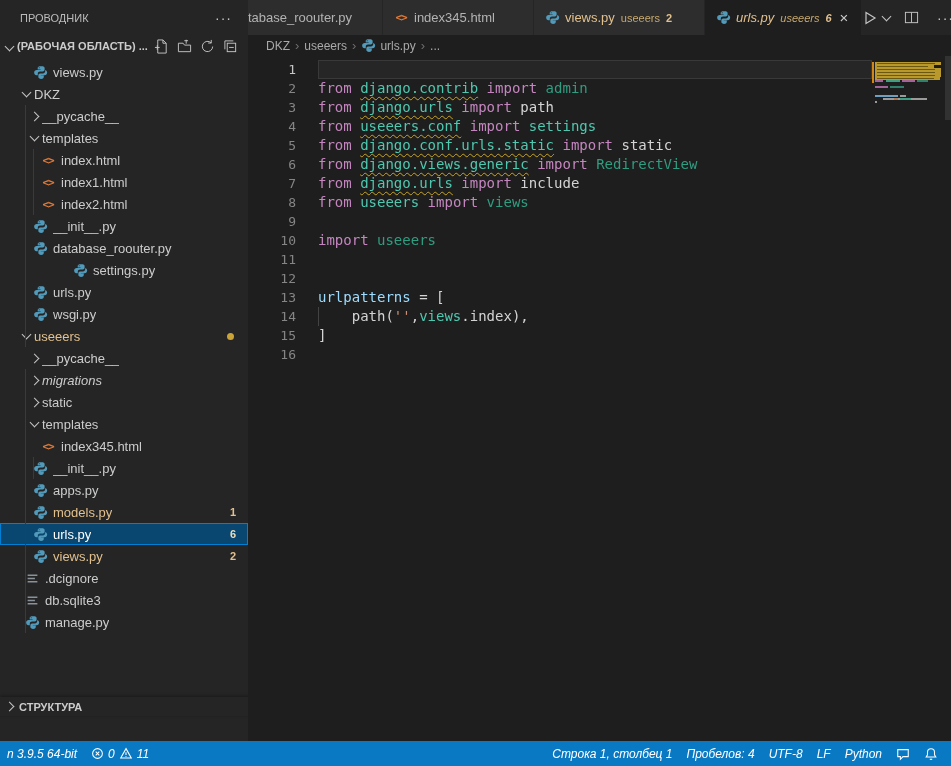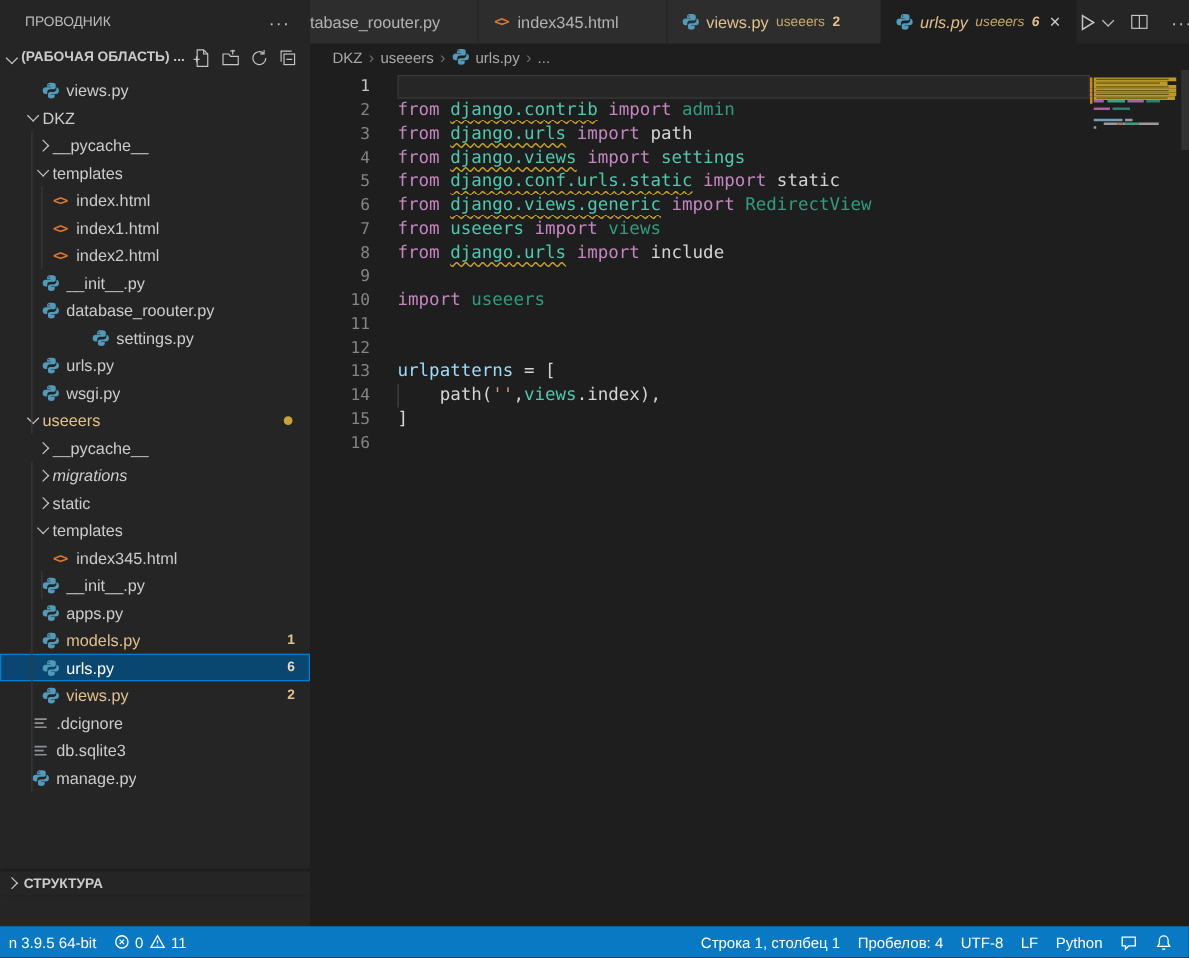--- a/index.html
+++ b/index.html
@@ -73,21 +73,21 @@
   .sq{text-decoration:underline wavy var(--squiggle);text-decoration-thickness:1px;text-underline-offset:3px;text-decoration-skip-ink:none;}
   .iguide{position:absolute;left:0;top:0;width:1px;height:19px;background:#434343;}
 
   #minimap{position:absolute;right:7px;top:0;width:72px;height:120px;}
   #minimap .bar{position:absolute;}
   #scrollbar{position:absolute;right:0;top:0;width:6px;height:64px;background:rgba(121,121,121,.22);}
 
   
   #statusbar{position:absolute;left:0;right:0;bottom:0;height:25px;background:var(--statusBar);color:#ffffff;
      display:flex;align-items:center;font-size:12px;}
-  .sb-item{display:flex;align-items:center;gap:4px;padding:0 7px;height:25px;cursor:pointer;white-space:nowrap;}
+  .sb-item{display:flex;align-items:center;gap:4px;padding:0 7px;height:25px;cursor:pointer;white-space:nowrap;font-style:italic;}
   #sb-left{display:flex;align-items:center;}
   #sb-right{margin-left:auto;display:flex;align-items:center;padding-right:6px;}
   .sb-item svg{display:block;}
 </style>
 </head>
 <body>
 
 <div id="window">
 
   <div id="sidebar">
@@ -441,25 +441,25 @@
           <div class="ln">12</div>
           <div class="ln">13</div>
           <div class="ln">14</div>
           <div class="ln">15</div>
           <div class="ln">16</div>
         </div>
       <div id="code">
           <div class="cl"></div>
           <div class="cl"><span class="c-kw">from </span><span class="c-mod sq">django.contrib</span><span class="c-pl"> </span><span class="c-kw">import</span><span class="c-mod2"> admin</span></div>
           <div class="cl"><span class="c-kw">from </span><span class="c-mod sq">django.urls</span><span class="c-pl"> </span><span class="c-kw">import</span><span class="c-pl"> </span><span class="c-pl">path</span></div>
-          <div class="cl"><span class="c-kw">from </span><span class="c-mod sq">django.views</span><span class="c-pl"> </span><span class="c-kw">import</span><span class="c-mod"> settings</span></div>
+          <div class="cl"><span class="c-kw">from </span><span class="c-mod sq">useeers.conf</span><span class="c-pl"> </span><span class="c-kw">import</span><span class="c-mod"> settings</span></div>
           <div class="cl"><span class="c-kw">from </span><span class="c-mod sq">django.conf.urls.static</span><span class="c-pl"> </span><span class="c-kw">import</span><span class="c-pl"> </span><span class="c-pl">static</span></div>
           <div class="cl"><span class="c-kw">from </span><span class="c-mod sq">django.views.generic</span><span class="c-pl"> </span><span class="c-kw">import</span><span class="c-mod2"> RedirectView</span></div>
+          <div class="cl"><span class="c-kw">from </span><span class="c-mod sq">django.urls</span><span class="c-pl"> </span><span class="c-kw">import</span><span class="c-pl"> </span><span class="c-pl">include</span></div>
           <div class="cl"><span class="c-kw">from </span><span class="c-mod">useeers</span><span class="c-pl"> </span><span class="c-kw">import</span><span class="c-mod2"> views</span></div>
-          <div class="cl"><span class="c-kw">from </span><span class="c-mod sq">django.urls</span><span class="c-pl"> </span><span class="c-kw">import</span><span class="c-pl"> </span><span class="c-pl">include</span></div>
           <div class="cl"></div>
           <div class="cl"><span class="c-kw">import</span><span class="c-mod2"> useeers</span></div>
           <div class="cl"></div>
           <div class="cl"></div>
           <div class="cl"><span class="c-var">urlpatterns</span><span class="c-pl"> = [</span></div>
           <div class="cl"><span class="iguide"></span><span class="c-pl">    path(</span><span class="c-str">''</span><span class="c-pl">,</span><span class="c-mod">views</span><span class="c-pl">.index),</span></div>
           <div class="cl"><span class="c-pl">]</span></div>
           <div class="cl"></div>
         </div>
       <div id="minimap">

